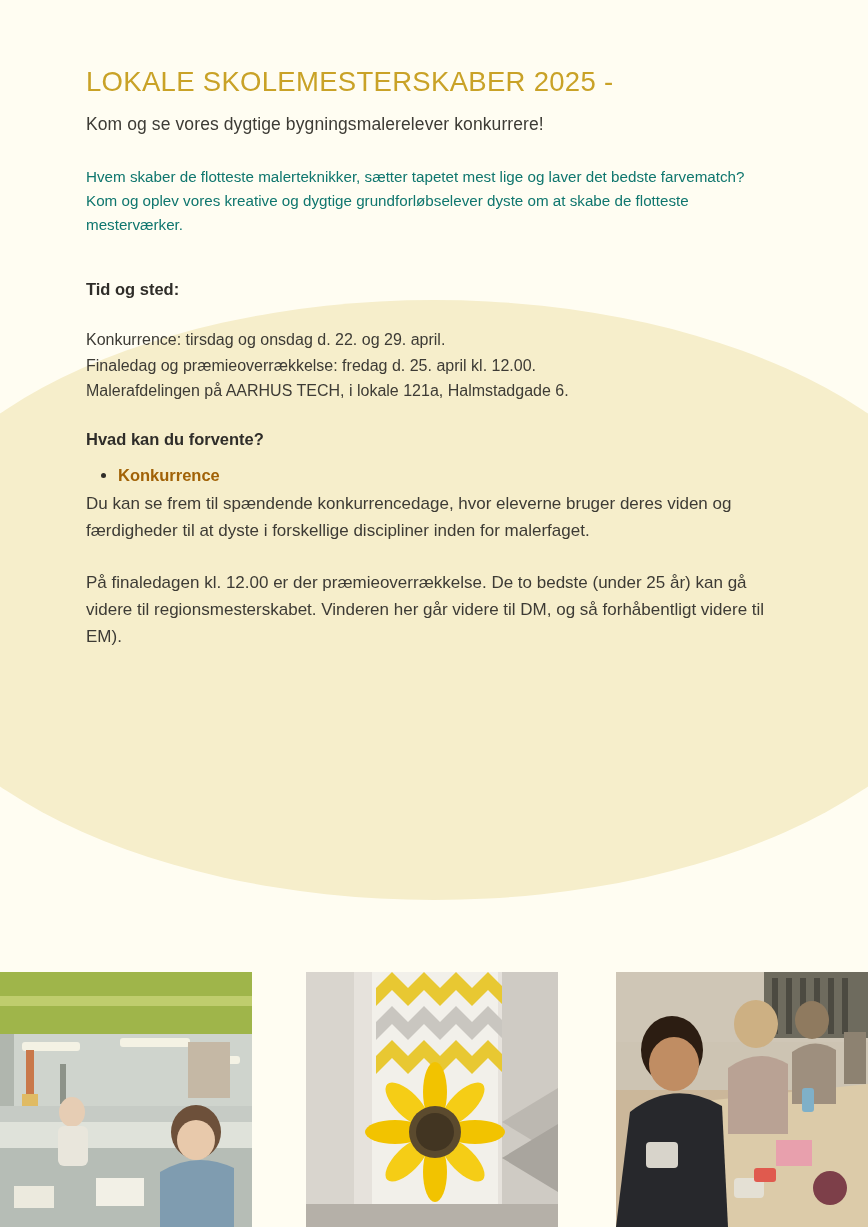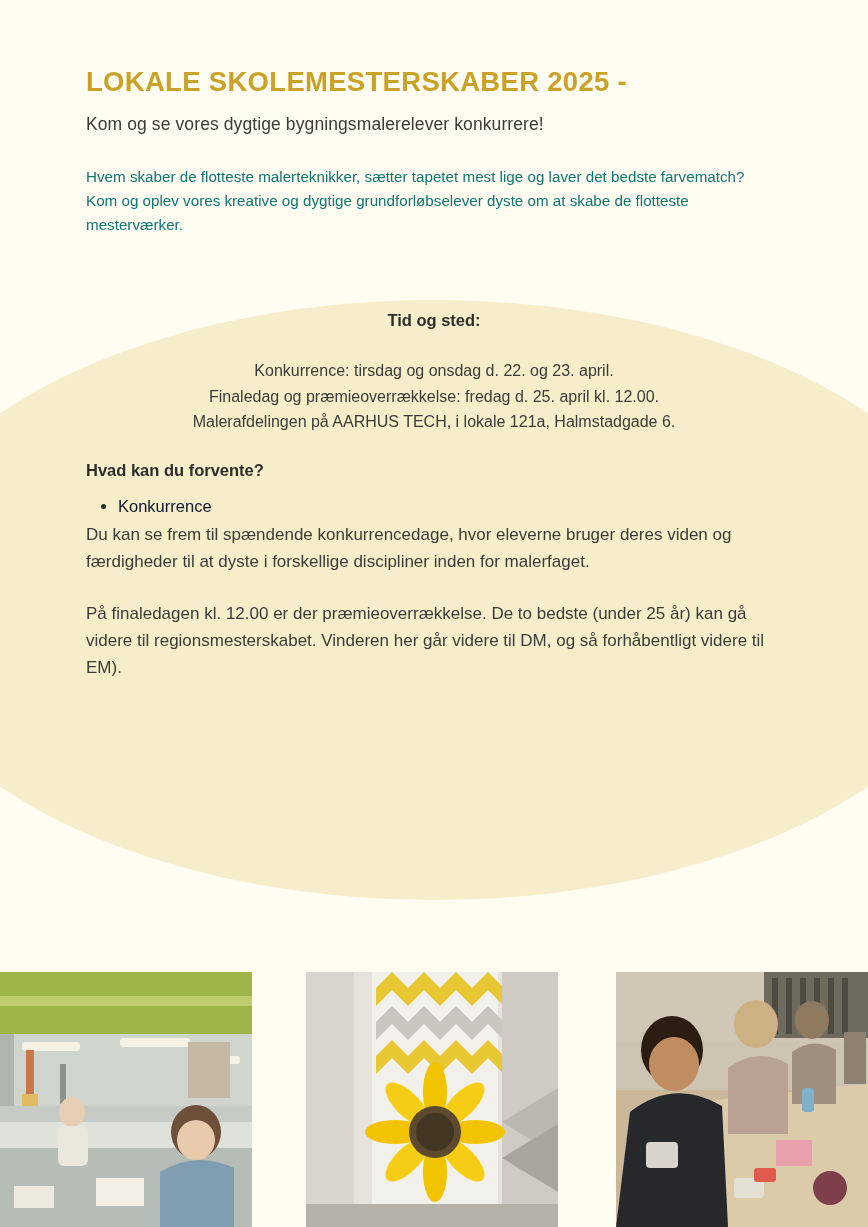--- a/index.html
+++ b/index.html
@@ -40,21 +40,21 @@
     z-index: 2;
     padding: 0 86px;
     box-sizing: border-box;
   }
 
   .title {
     margin: 0;
     padding-top: 66px;
     font-size: 27.5px;
     line-height: 1.15;
-    font-weight: bold;
+    font-weight: normal;
     letter-spacing: 0.3px;
     color: #C9A227;
     text-transform: uppercase;
   }
 
   .subtitle {
     margin: 16px 0 0 0;
     font-size: 17.5px;
     font-weight: normal;
     color: #3D3B35;
@@ -70,44 +70,43 @@
   }
 
   .section-heading {
     margin: 0;
     font-size: 16.5px;
     font-weight: bold;
     color: #2F2D29;
   }
 
   .block-tid {
-    margin-top: 74px;
-    text-align: center;
+    margin-top: 43px;
   }
 
   .details {
     margin: 28px 0 0 0;
     font-size: 16px;
     line-height: 1.62;
     color: #3D3B35;
   }
 
   .block-forvente {
     margin-top: 26px;
   }
 
   ul.bullets {
     margin: 14px 0 0 0;
     padding-left: 32px;
     list-style: disc;
   }
   ul.bullets li {
     font-size: 16.5px;
-    font-weight: normal;
-    color: #0f172a;
+    font-weight: bold;
+    color: #a16207;
     line-height: 1.5;
     margin-bottom: 2px;
   }
   ul.bullets li::marker {
     color: #2F2D29;
   }
 
   .para {
     margin: 0;
     font-size: 17px;
@@ -154,21 +153,21 @@
 
     <h1 class="title">LOKALE SKOLEMESTERSKABER 2025 -</h1>
 
     <p class="subtitle">Kom og se vores dygtige bygningsmalerelever konkurrere!</p>
 
     <p class="intro">Hvem skaber de flotteste malerteknikker, sætter tapetet mest lige og laver det bedste farvematch? Kom og oplev vores kreative og dygtige grundforløbselever dyste om at skabe de flotteste mesterværker.</p>
 
     <div class="block-tid">
       <p class="section-heading">Tid og sted:</p>
       <p class="details">
-        <span>Konkurrence: tirsdag og onsdag d. 22. og 23. april.</span><br>
+        <span>Konkurrence: tirsdag og onsdag d. 22. og 29. april.</span><br>
         <span>Finaledag og præmieoverrækkelse: fredag d. 25. april kl. 12.00.</span><br>
         <span>Malerafdelingen på AARHUS TECH, i lokale 121a, Halmstadgade 6.</span>
       </p>
     </div>
 
     <div class="block-forvente">
       <p class="section-heading">Hvad kan du forvente?</p>
 
       <ul class="bullets">
         <li>Konkurrence</li>

